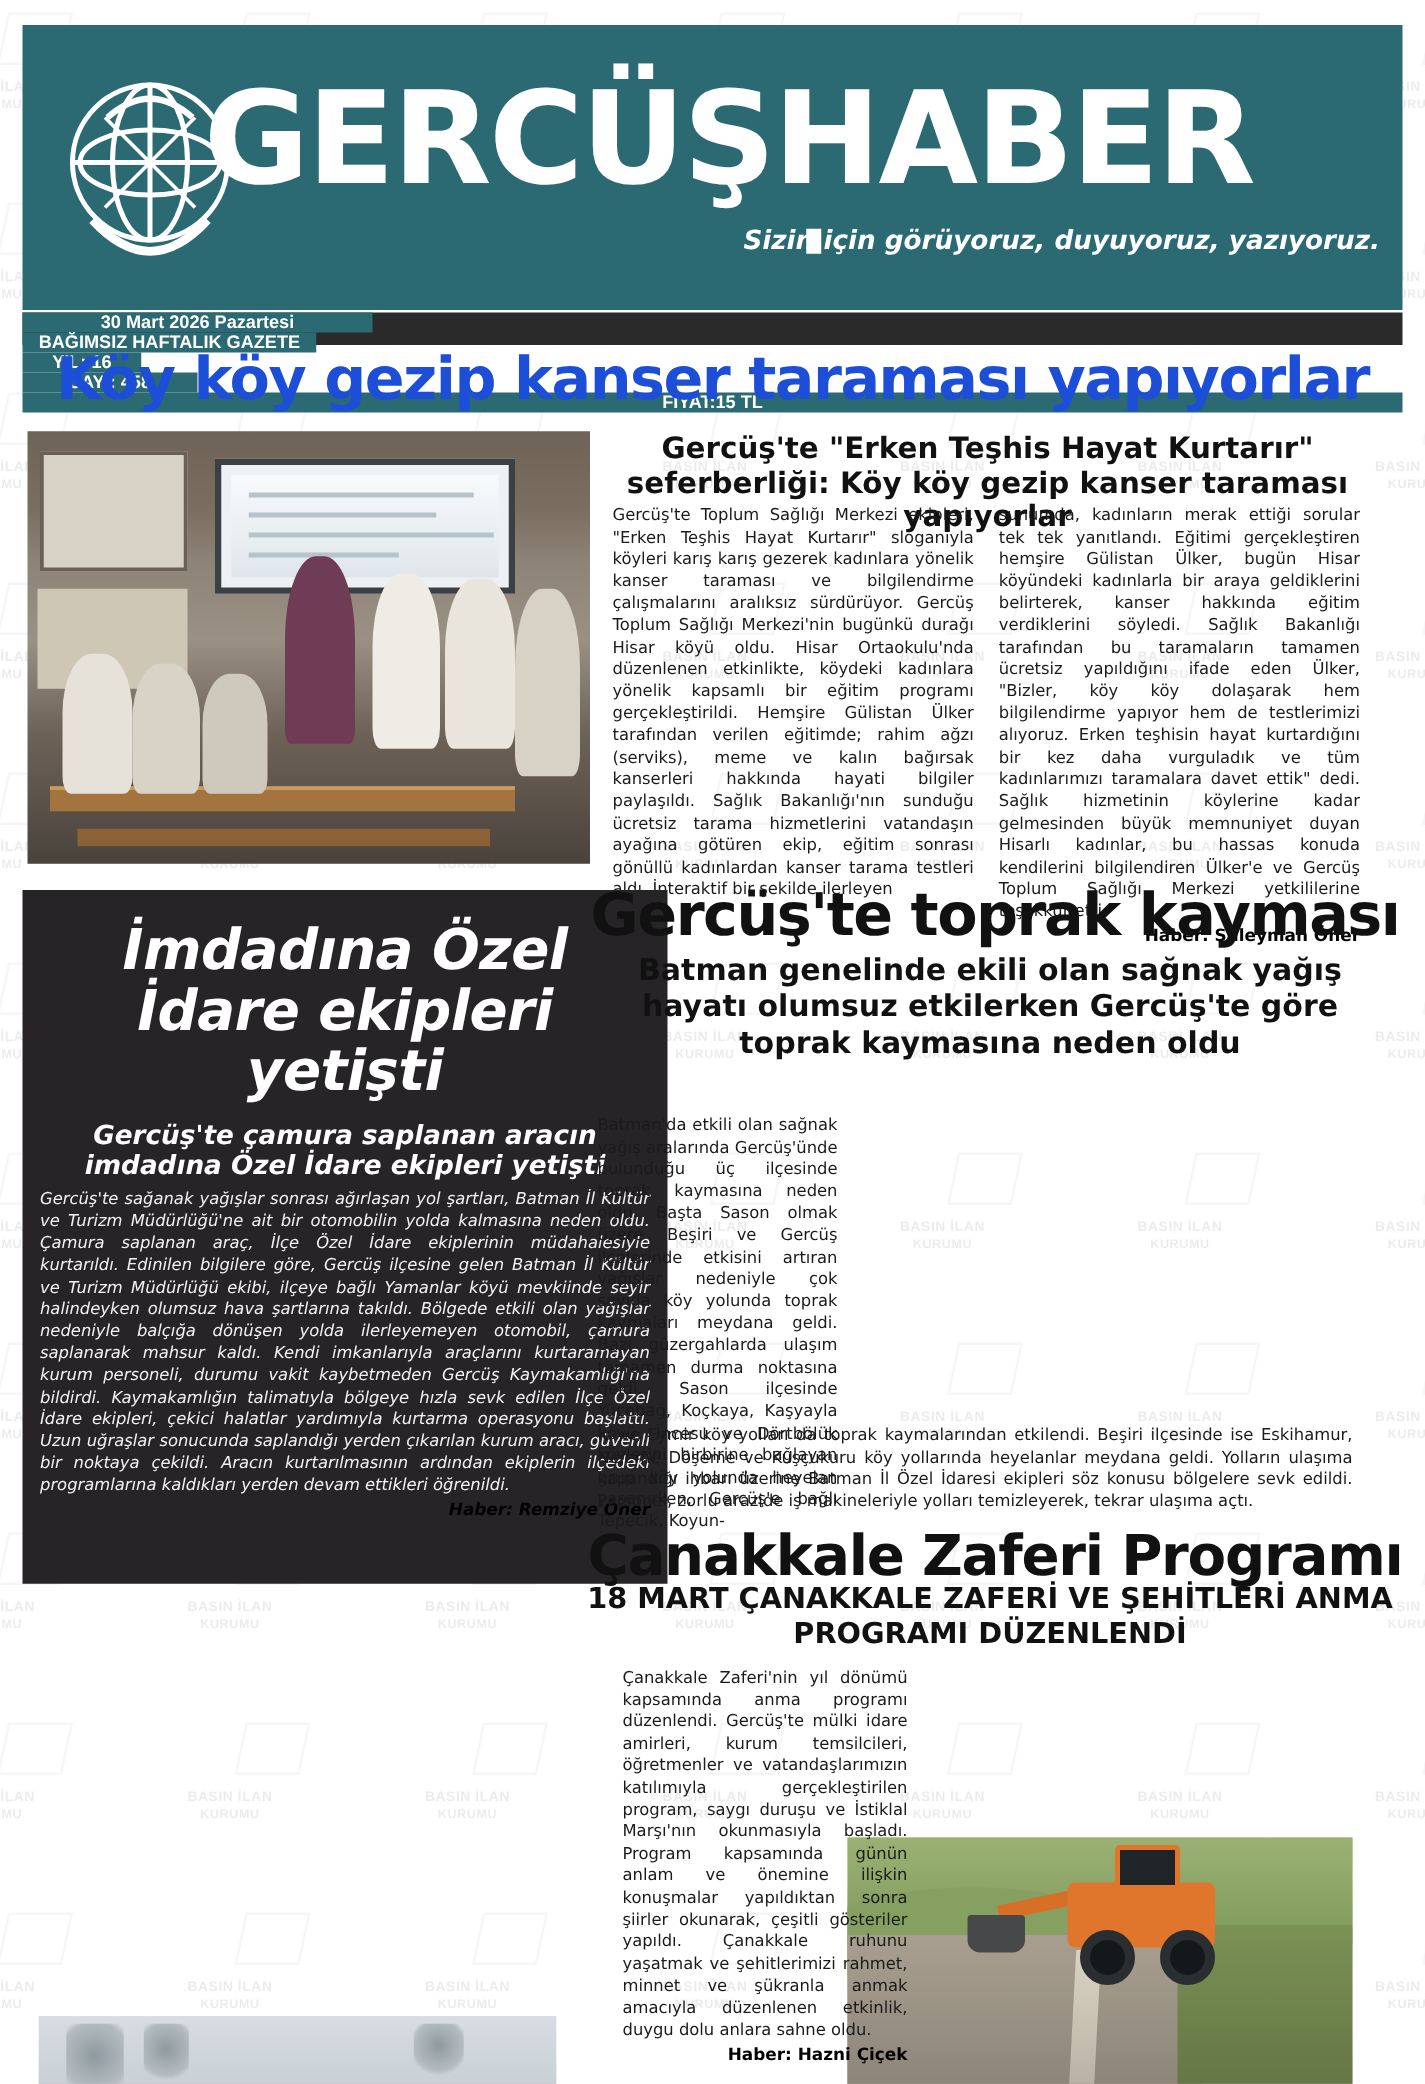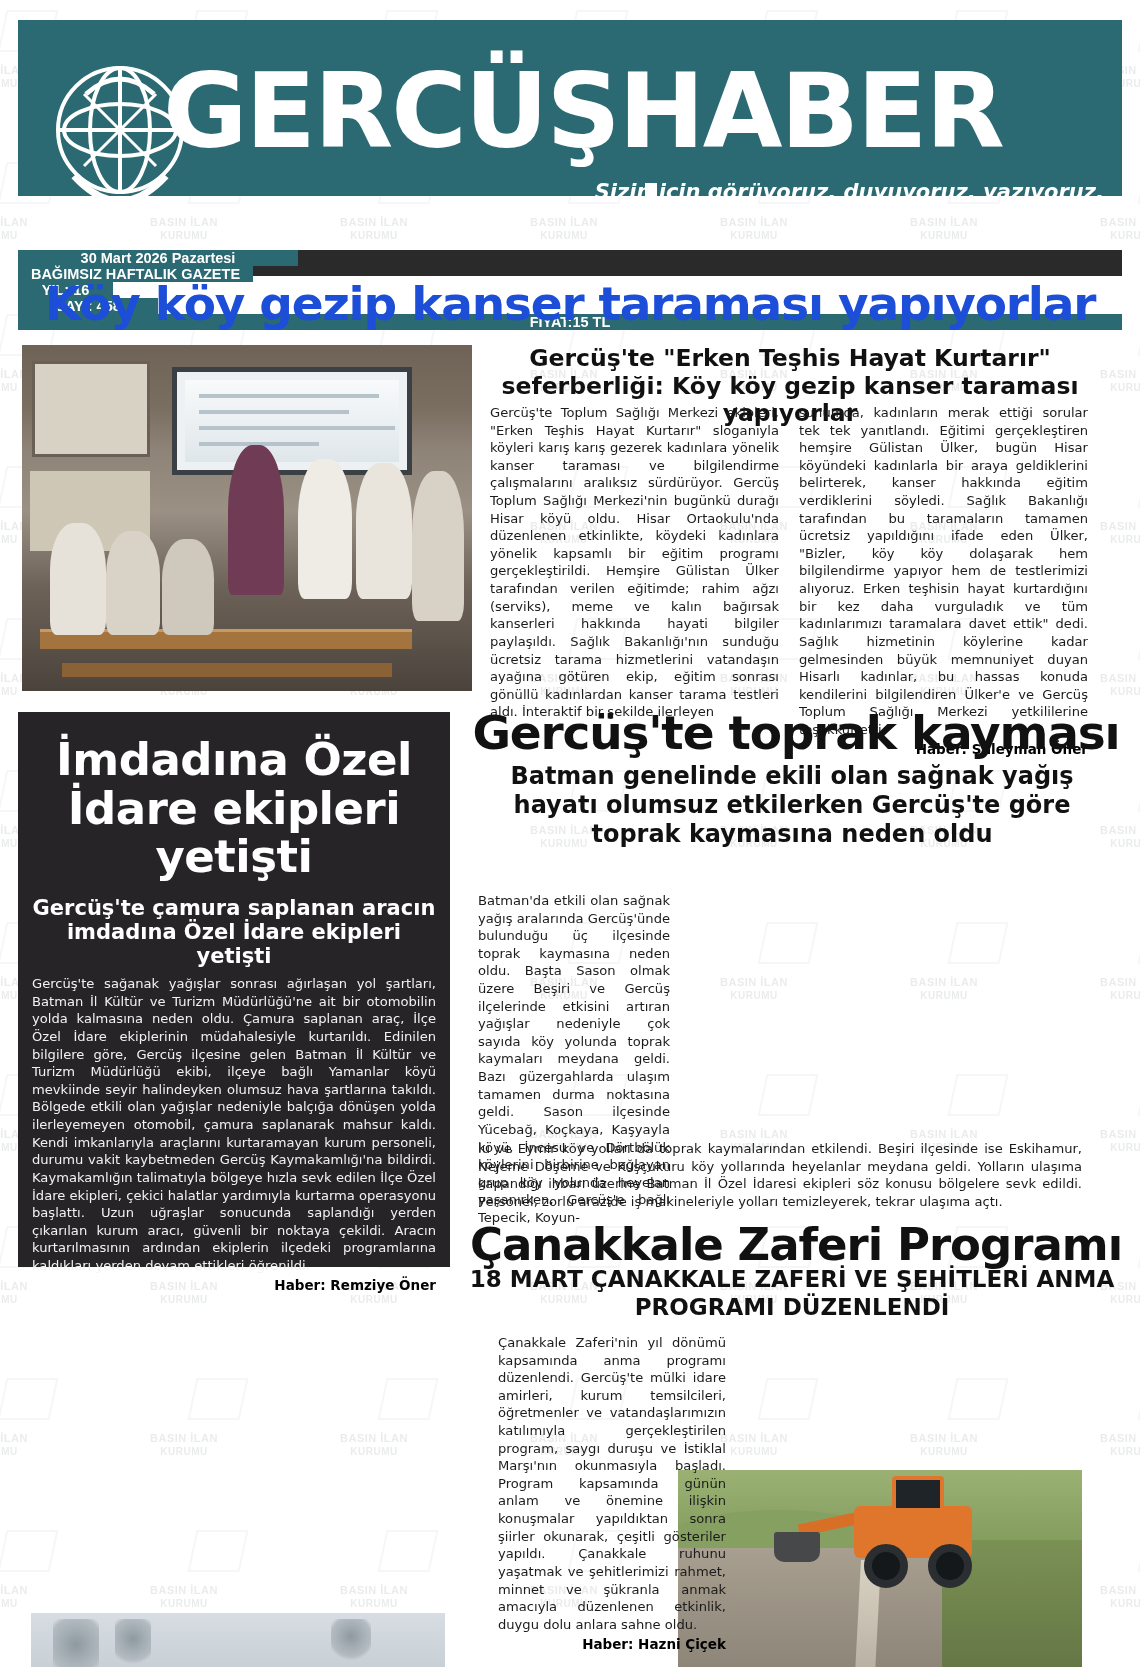--- a/index.html
+++ b/index.html
@@ -35,21 +35,21 @@
     position:absolute;
     width:52px;height:42px;
     border:2px solid #dfe3e6;
     transform:skewX(-12deg);
     pointer-events:none;
   }
 
   
   .masthead{
     position:absolute; left:18px; top:20px;
-    width:1104px; height:176px;
+    width:1104px; height:228px;
     background:#2b6a72;
     z-index:10;
     overflow:hidden;
   }
   .globe{
     position:absolute; left:26px; top:38px;
     width:152px; height:158px;
   }
   .paper-title{
     position:absolute; left:145px; top:40px;
@@ -147,24 +147,25 @@
     font-size:13.5px;
     text-align:right;
     display:block;
     margin-top:2px;
     color:#000;
   }
 
   
   .a2{
     position:absolute; left:18px; top:712px;
-    width:432px; height:555px;
+    width:516px; height:555px;
     background:#262427;
     color:#fff; z-index:12;
     padding:24px 14px 10px 14px;
+    font-style:italic;
   }
   .a2-head{
     font-family:"DejaVu Sans", sans-serif;
     font-weight:700;
     font-size:45px;
     line-height:1.08;
     text-align:center;
     color:#ffffff;
     letter-spacing:-.5px;
   }

